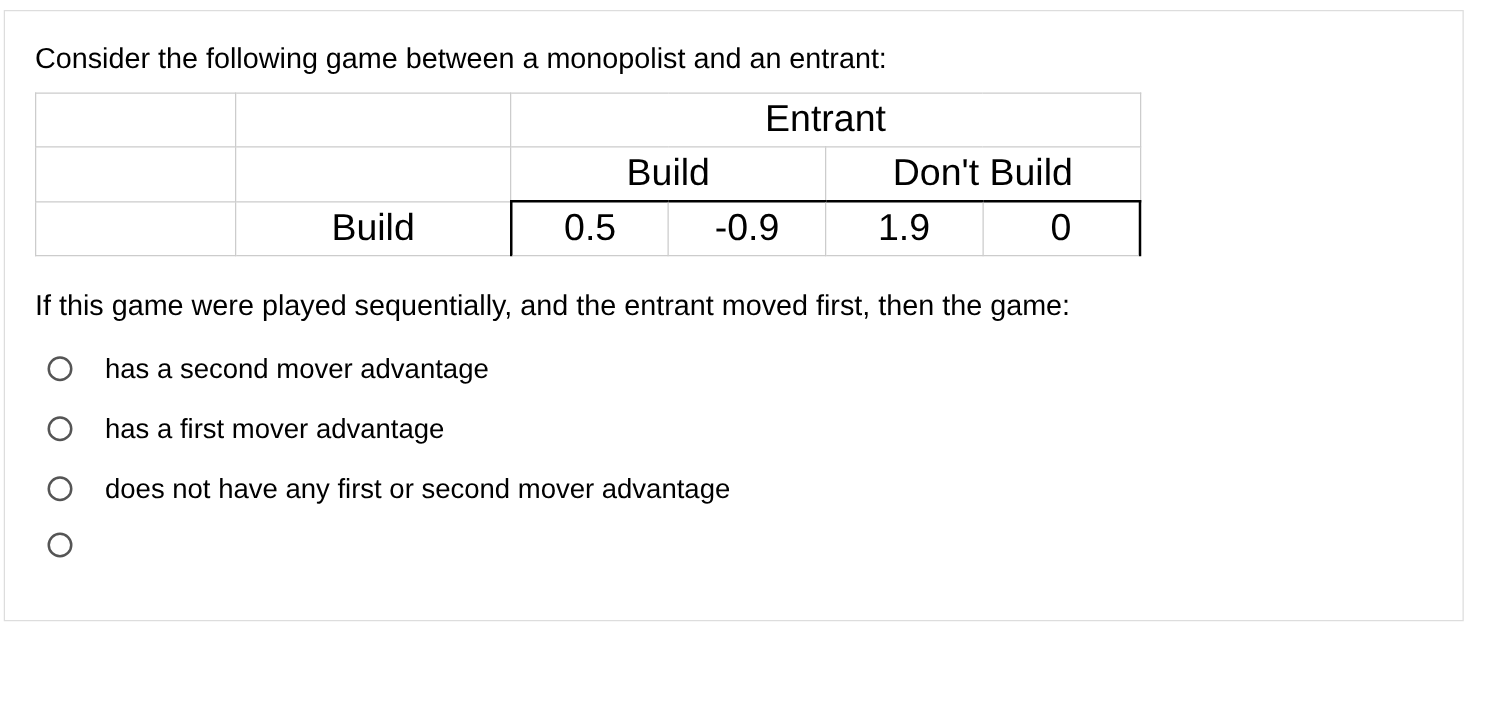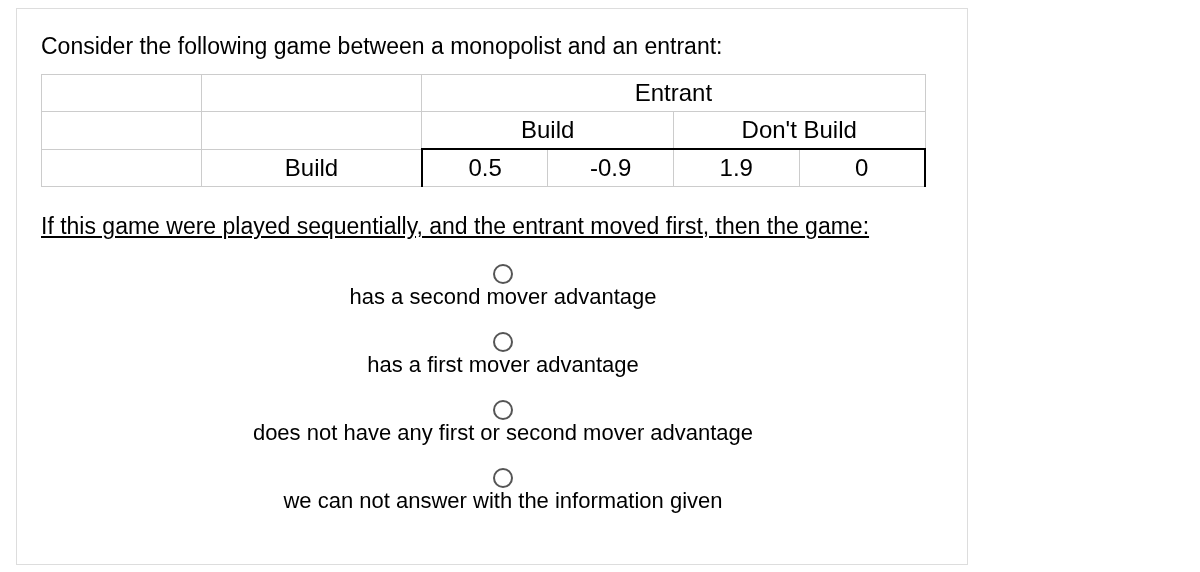--- a/index.html
+++ b/index.html
@@ -6,40 +6,39 @@
     margin: 0;
     padding: 0;
     width: 1200px;
     height: 572px;
     background: #fff;
     font-family: Arial, Helvetica, sans-serif;
     color: #000;
   }
   .card {
     box-sizing: border-box;
-    width: 952px;
-    margin: 8px 16px;
+    width: 1168px;
+    margin: 8px 3px;
     border: 1px solid #ddd;
     padding: 18px 12px 28px 24px;
   }
   .prompt {
     font-size: 23px;
     margin: 6px 0 14px 0;
   }
   .qtext {
     font-size: 23px;
     margin: 26px 0 24px 0;
-    text-decoration: underline;
   }
 
   
   .matrix {
     border-collapse: collapse;
     width: 885px;
-    font-size: 24px;
+    font-size: 30px;
   }
   .matrix td, .matrix th {
     padding: 4px 0;
     font-weight: 400;
   }
   .bold { font-weight: 700; }
   .thin-border { border: 1px solid #ccc; }
   .thick-left   { border-left: 2.5px solid #000; }
   .thick-right  { border-right: 2.5px solid #000; }
   .thick-top    { border-top: 2.5px solid #000; }
@@ -48,25 +47,24 @@
   .left   { text-align: left; padding-left: 8px; }
   .w-rowhead1 { width: 160px; }
   .w-rowhead2 { width: 220px; }
   .w-pay      { width: 125px; }
 
   
   .options { margin: 0 0 0 10px; padding: 0; list-style: none; }
   .option {
     display: flex;
     align-items: center;
-    gap: 0;
+    gap: 26px;
     font-size: 22px;
     margin: 10px 0 22px 0;
     cursor: pointer;
-    flex-direction: column;
   }
   .radio {
     width: 20px; height: 20px;
     border: 2px solid #555;
     border-radius: 50%;
     flex: 0 0 auto;
     box-sizing: border-box;
   }
 </style>
 </head>
@@ -114,17 +112,16 @@
     <li class="option">
       <span class="radio"></span>
       <span>has a first mover advantage</span>
     </li>
     <li class="option">
       <span class="radio"></span>
       <span>does not have any first or second mover advantage</span>
     </li>
     <li class="option">
       <span class="radio"></span>
-      <span>we can not answer with the information given</span>
     </li>
   </ul>
 
 </div>
 
 </body></html>

